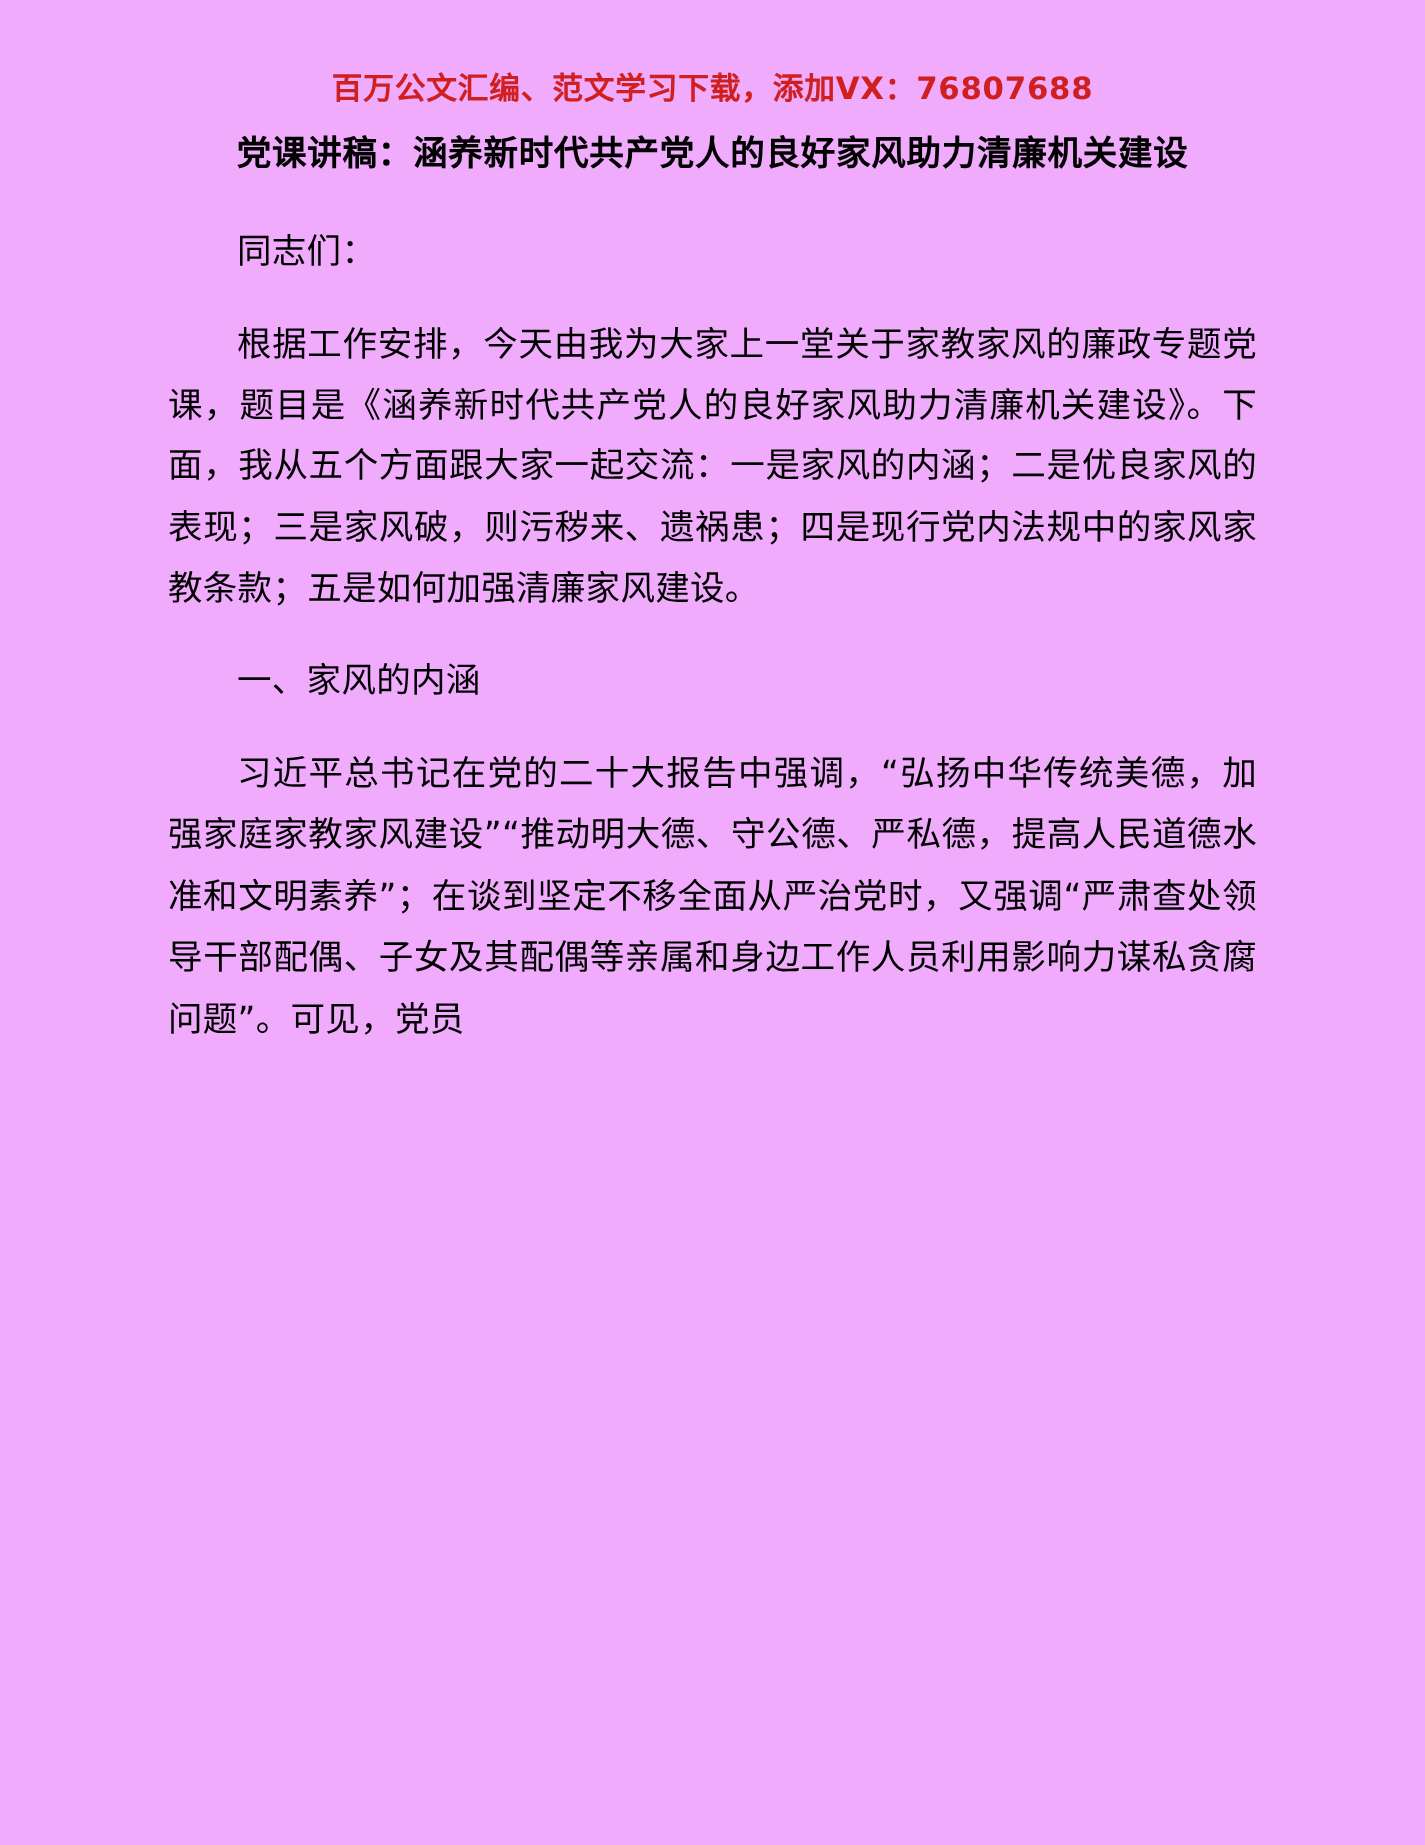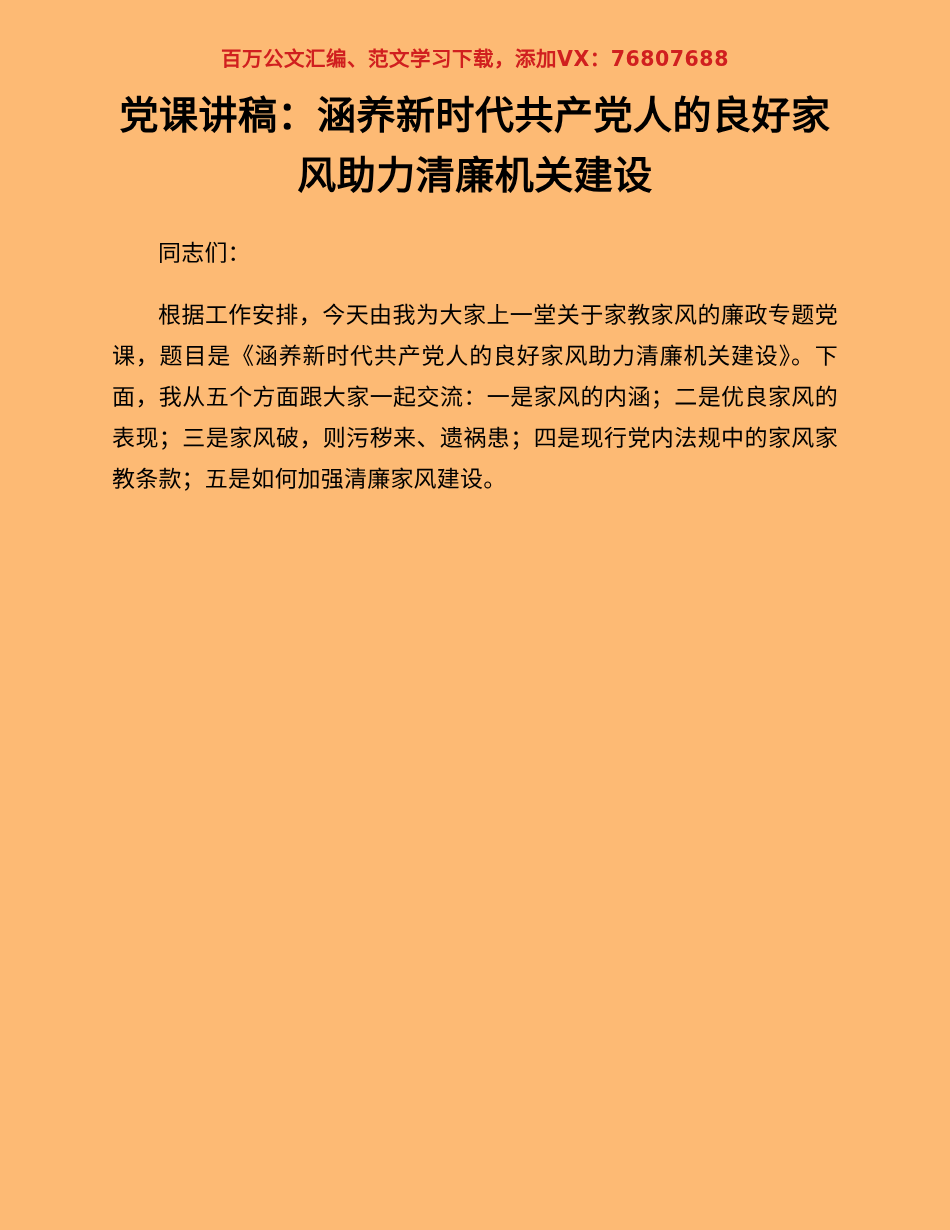--- a/index.html
+++ b/index.html
@@ -13,39 +13,39 @@
     font-family: "DejaVu Sans", "Liberation Sans", sans-serif;
     color: #000000;
     overflow: hidden;
   }
   .page {
     position: relative;
     width: 950px;
     height: 1230px;
     box-sizing: border-box;
     padding: 0 112px;
-    background: #fdba74;
+    background: #f0abfc;
   }
   .watermark {
     position: absolute;
     top: 42px;
     left: 0;
     width: 950px;
     text-align: center;
     color: #d01f1f;
     font-size: 20.5px;
     font-weight: 700;
     letter-spacing: 0.5px;
     font-family: "DejaVu Sans", "Liberation Sans", sans-serif;
   }
   .doc-title {
     margin: 0;
     padding-top: 86px;
     text-align: center;
-    font-size: 39px;
+    font-size: 23px;
     font-weight: 700;
     line-height: 1.55;
     letter-spacing: 0.5px;
   }
   .body-text {
     margin: 0;
     padding-top: 21px;
     font-size: 23px;
     line-height: 1.78;
     text-align: justify;
@@ -67,15 +67,17 @@
 
   <div class="watermark">百万公文汇编、范文学习下载，添加VX：76807688</div>
 
   <h1 class="doc-title">党课讲稿：涵养新时代共产党人的良好家风助力清廉机关建设</h1>
 
   <p class="body-text salutation">同志们：</p>
 
 
   <p class="body-text">根据工作安排，今天由我为大家上一堂关于家教家风的廉政专题党课，题目是《涵养新时代共产党人的良好家风助力清廉机关建设》。下面，我从五个方面跟大家一起交流：一是家风的内涵；二是优良家风的表现；三是家风破，则污秽来、遗祸患；四是现行党内法规中的家风家教条款；五是如何加强清廉家风建设。</p>
 
+  <p class="body-text heading-para">一、家风的内涵</p>
 
+  <p class="body-text">习近平总书记在党的二十大报告中强调，“弘扬中华传统美德，加强家庭家教家风建设”“推动明大德、守公德、严私德，提高人民道德水准和文明素养”；在谈到坚定不移全面从严治党时，又强调“严肃查处领导干部配偶、子女及其配偶等亲属和身边工作人员利用影响力谋私贪腐问题”。可见，党员</p>
 
 </div>
 
 </body></html>

